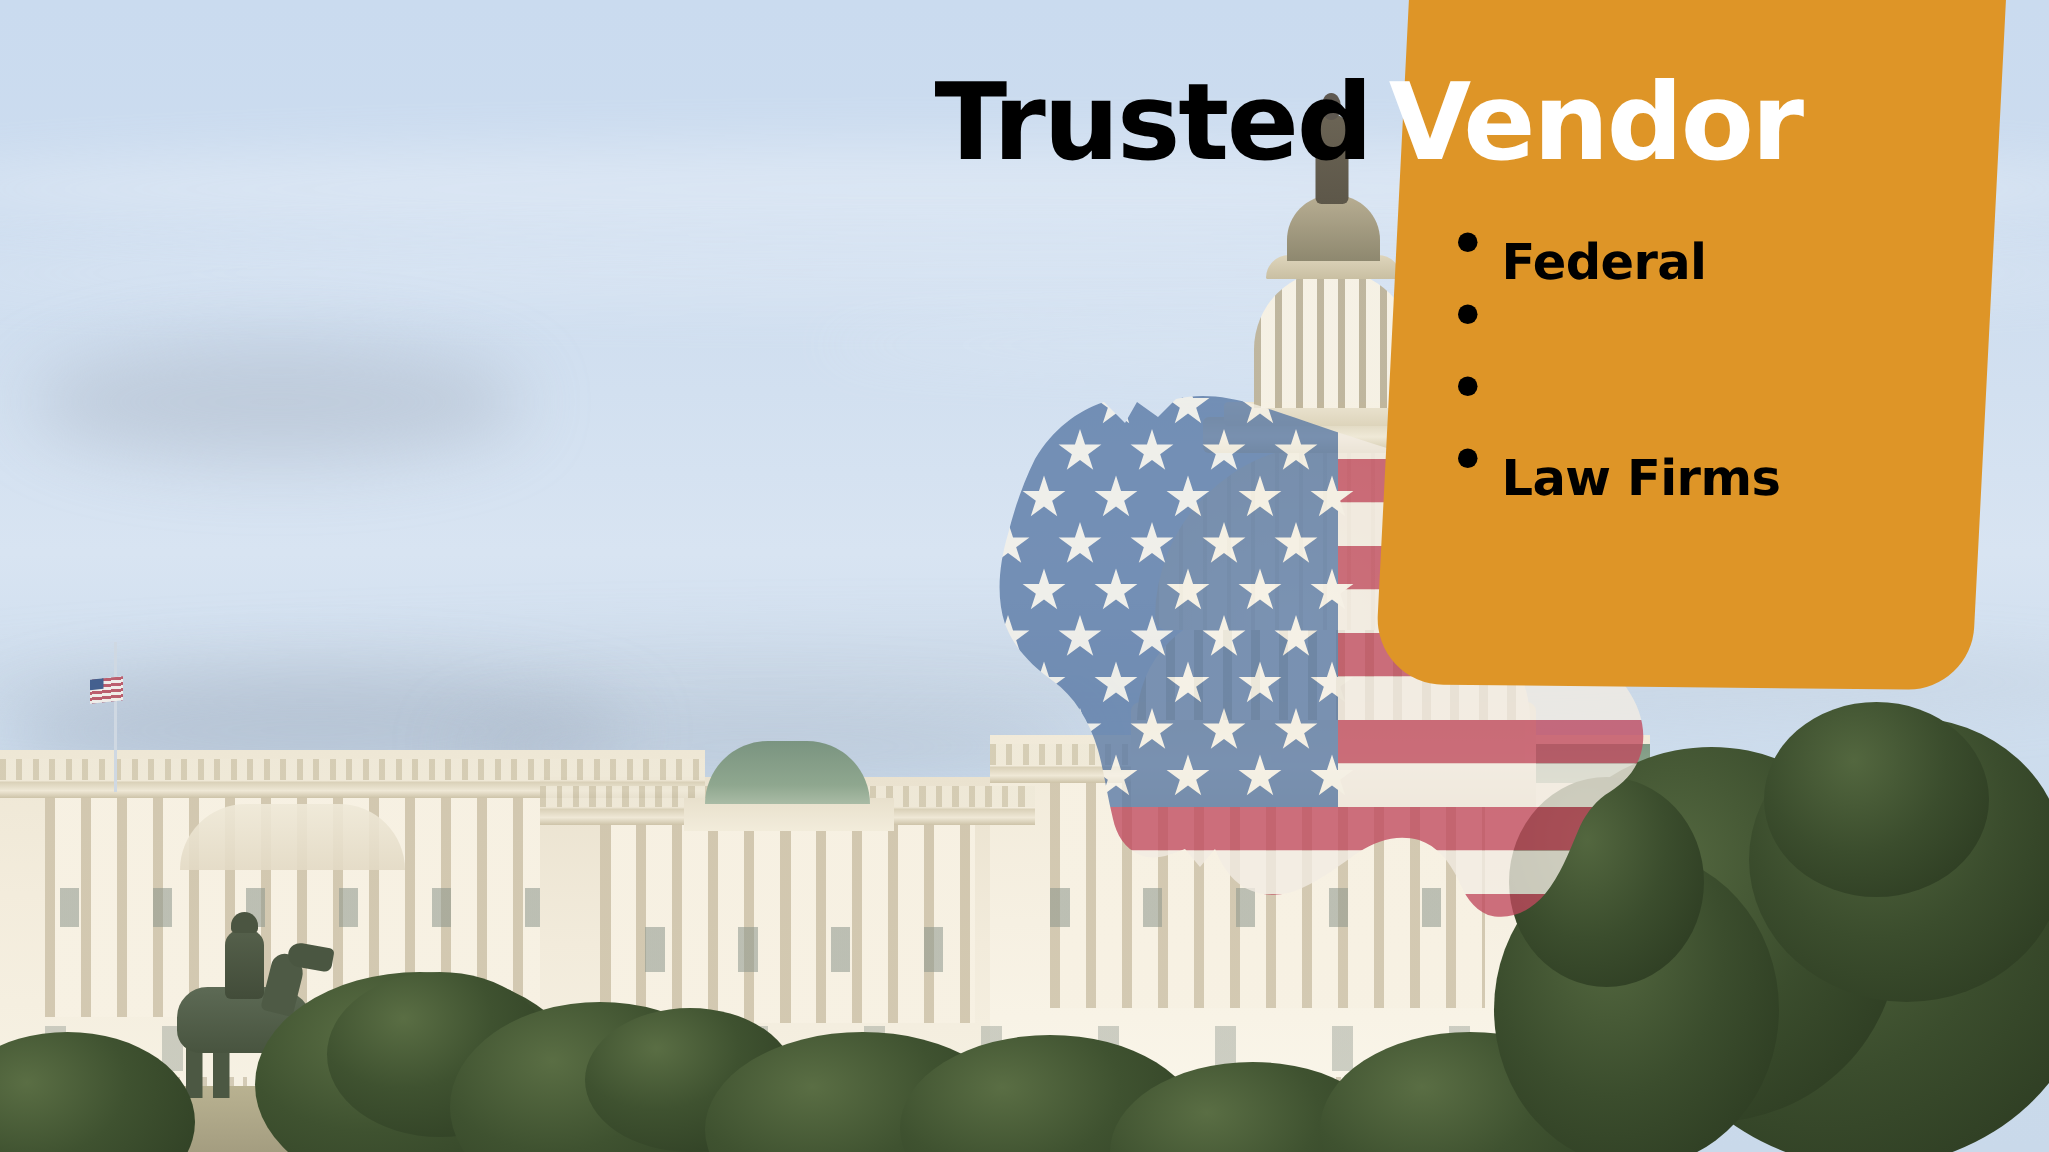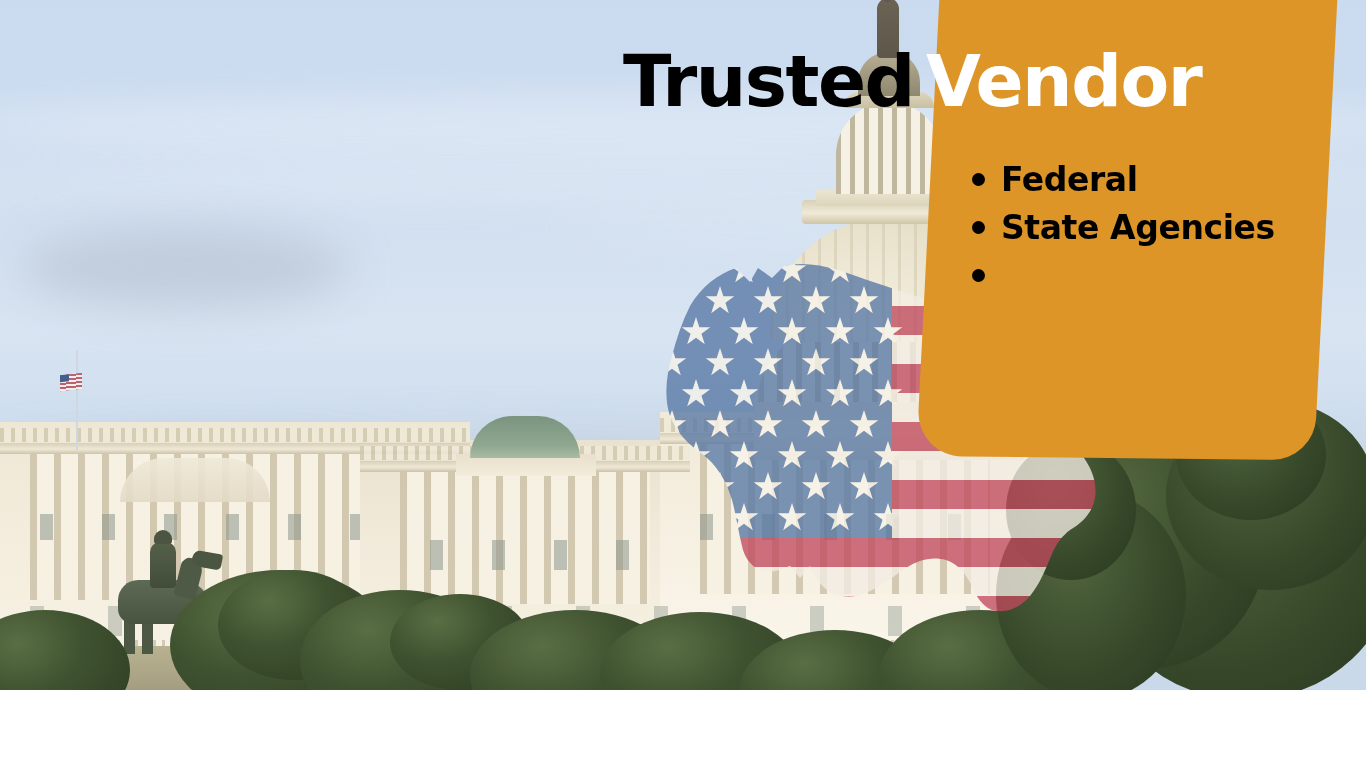--- a/index.html
+++ b/index.html
@@ -7,21 +7,21 @@
     padding: 0;
     background: #ffffff;
   }
   body {
     font-family: "Liberation Sans", sans-serif;
   }
 
   #stage {
     position: relative;
     width: 1366px;
-    height: 690px;
+    height: 768px;
     overflow: hidden;
     background: #cddeef;
   }
 
   
   .sky {
     position: absolute;
     inset: 0;
     background:
       linear-gradient(180deg,
@@ -347,21 +347,21 @@
   .bullets {
     position: absolute;
     left: 972px;
     top: 155px;
     margin: 0;
     padding: 0;
     list-style: none;
   }
   .bullets li {
     display: flex;
-    align-items: center;
+    align-items: flex-start;
     height: 48px;
     font-family: "DejaVu Sans", "Liberation Sans", sans-serif;
     font-weight: bold;
     font-size: 33px;
     letter-spacing: -0.4px;
     color: #000000;
     white-space: nowrap;
   }
   .bullets li .dot {
     width: 13px;
@@ -585,20 +585,23 @@
     <span class="word-a">Trusted</span><span class="word-b">Vendor</span>
   </div>
 
   <ul class="bullets">
     <li>
       <span class="dot"></span>
       <span>Federal</span>
     </li>
     <li>
       <span class="dot"></span>
-      <span>State Agencies</span>
     </li>
     <li>
       <span class="dot"></span>
     </li>
+    <li>
+      <span class="dot"></span>
+      <span>Law Firms</span>
+    </li>
   </ul>
 
 </div>
 
 </body></html>

